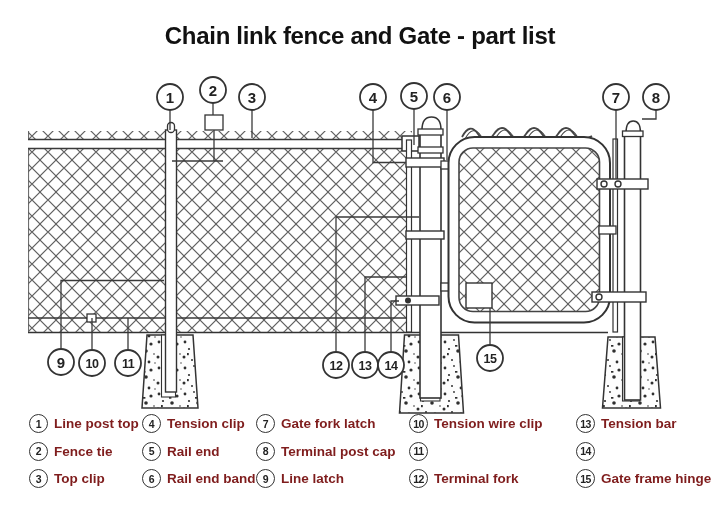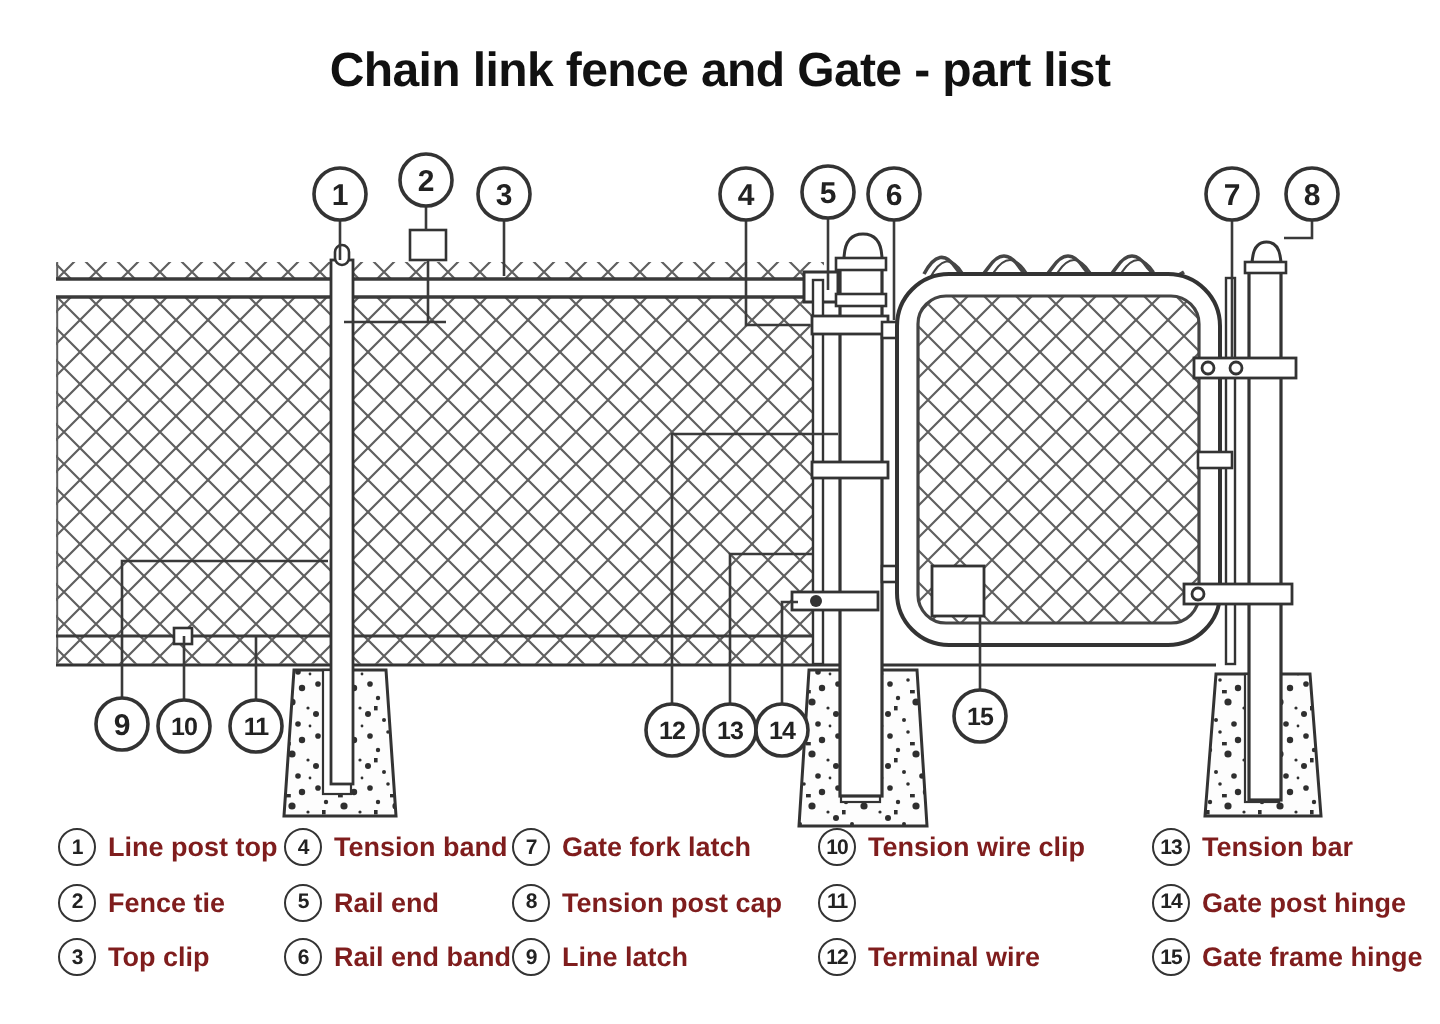--- a/index.html
+++ b/index.html
@@ -238,64 +238,63 @@
       <span class="clabel">Fence tie</span>
     </div>
   <div class="li">
       <span class="cnum">3</span>
       <span class="clabel">Top clip</span>
     </div>
 </div>
 <div class="legend-col" style="left:142px;top:414px;">
   <div class="li">
       <span class="cnum">4</span>
-      <span class="clabel">Tension band</span>
+      <span class="clabel">Tension clip</span>
     </div>
   <div class="li">
       <span class="cnum">5</span>
       <span class="clabel">Rail end</span>
     </div>
   <div class="li">
       <span class="cnum">6</span>
       <span class="clabel">Rail end band</span>
     </div>
 </div>
 <div class="legend-col" style="left:256px;top:414px;">
   <div class="li">
       <span class="cnum">7</span>
       <span class="clabel">Gate fork latch</span>
     </div>
   <div class="li">
       <span class="cnum">8</span>
-      <span class="clabel">Tension post cap</span>
+      <span class="clabel">Terminal post cap</span>
     </div>
   <div class="li">
       <span class="cnum">9</span>
       <span class="clabel">Line latch</span>
     </div>
 </div>
 <div class="legend-col" style="left:409px;top:414px;">
   <div class="li">
       <span class="cnum">10</span>
       <span class="clabel">Tension wire clip</span>
     </div>
   <div class="li">
       <span class="cnum">11</span>
     </div>
   <div class="li">
       <span class="cnum">12</span>
-      <span class="clabel">Terminal wire</span>
+      <span class="clabel">Terminal fork</span>
     </div>
 </div>
 <div class="legend-col" style="left:576px;top:414px;">
   <div class="li">
       <span class="cnum">13</span>
       <span class="clabel">Tension bar</span>
     </div>
   <div class="li">
       <span class="cnum">14</span>
-      <span class="clabel">Gate post hinge</span>
     </div>
   <div class="li">
       <span class="cnum">15</span>
       <span class="clabel">Gate frame hinge</span>
     </div>
 </div>
 
 </body></html>

